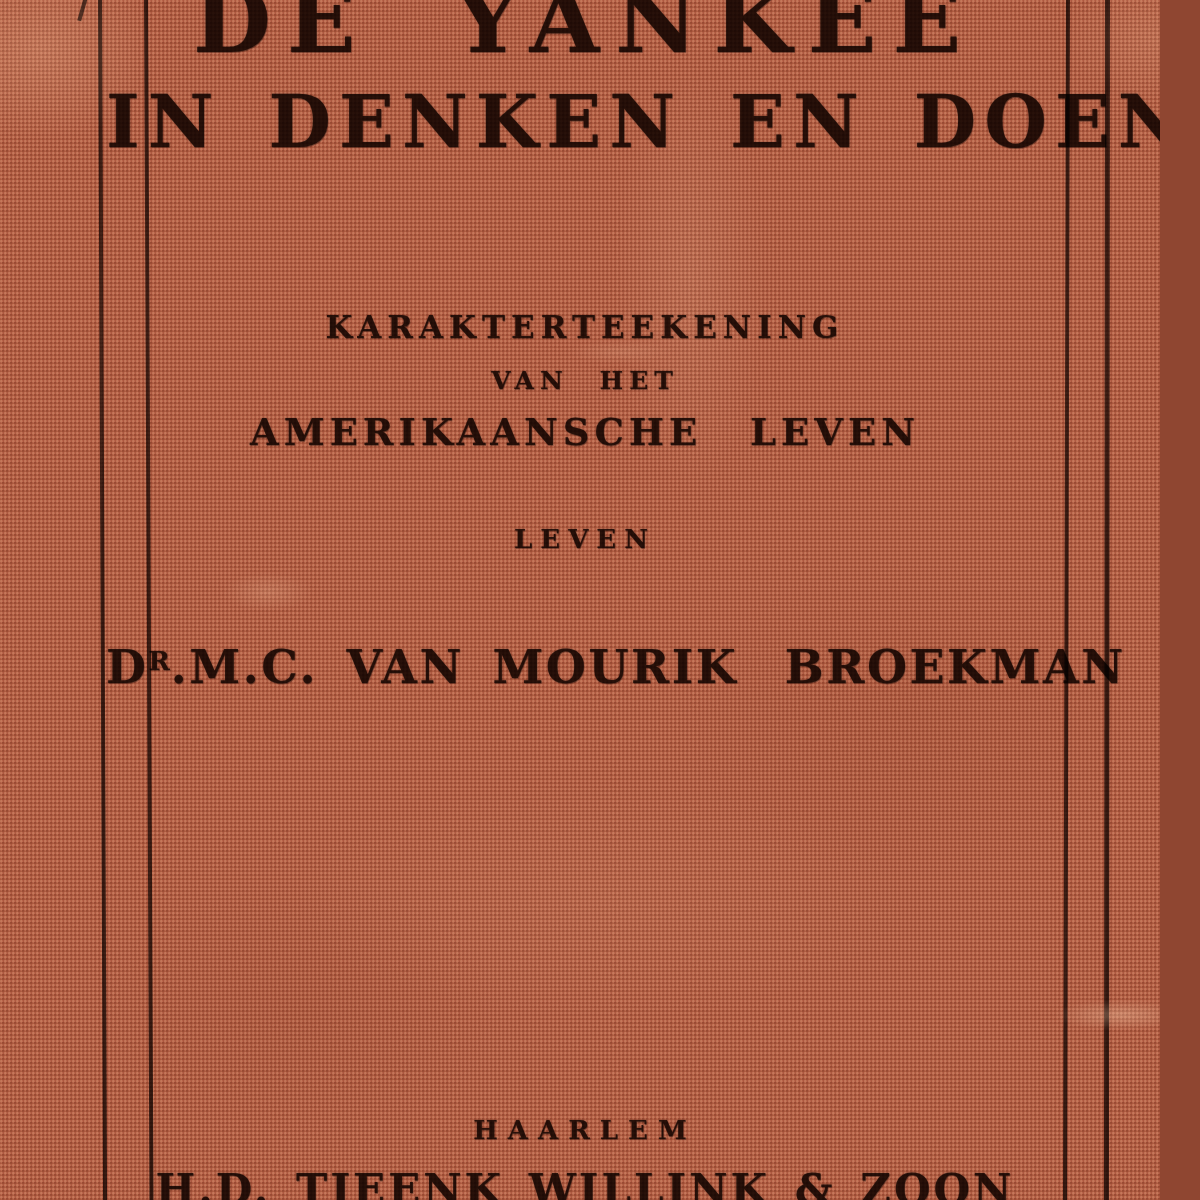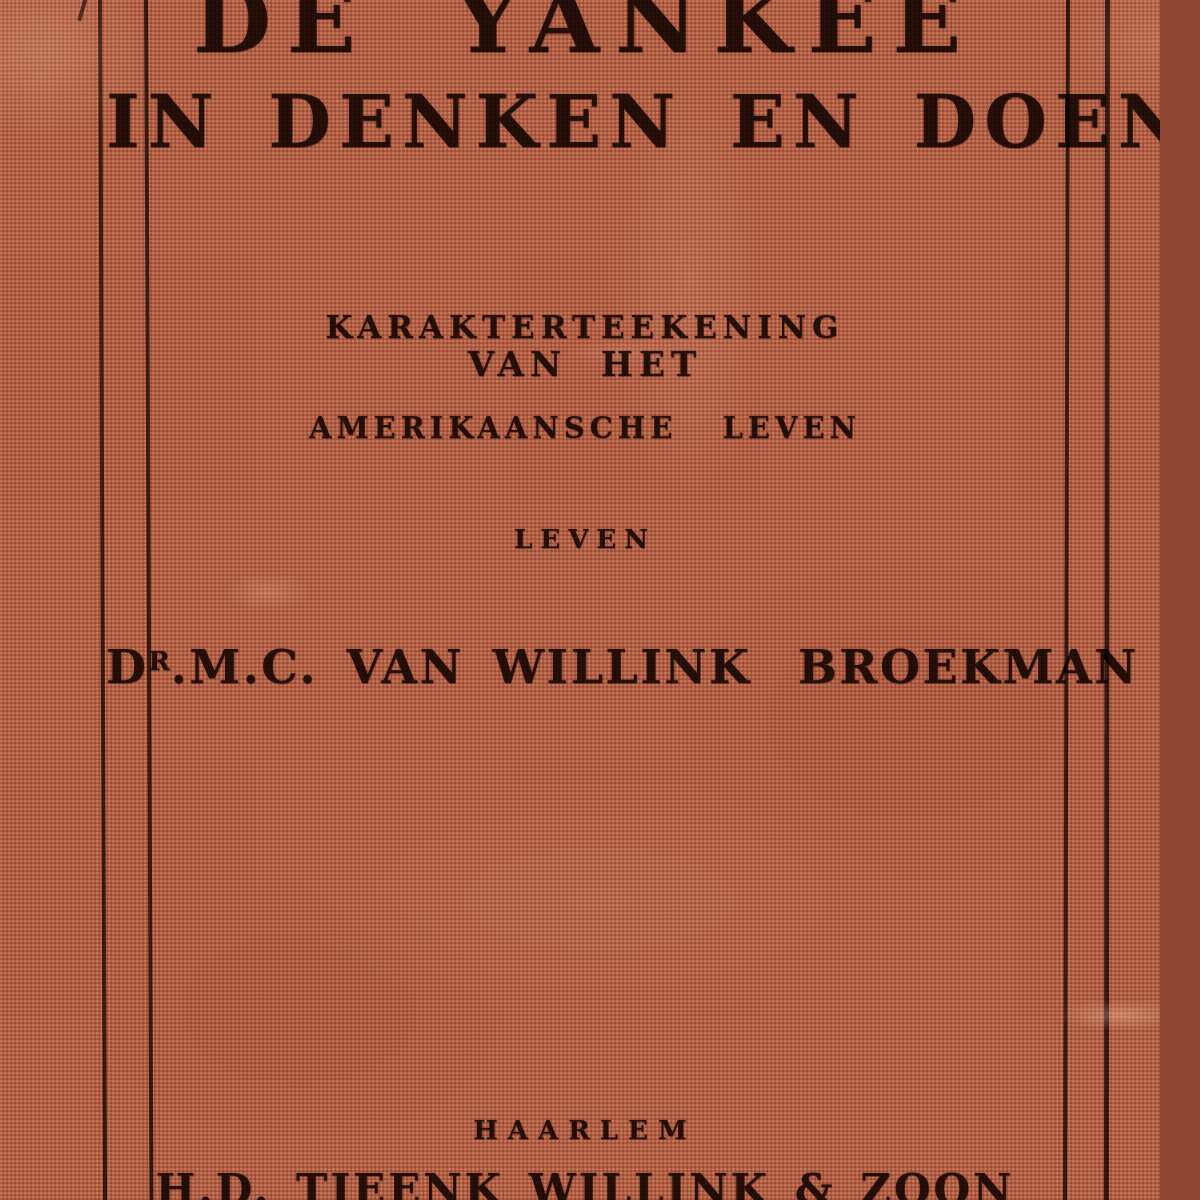--- a/index.html
+++ b/index.html
@@ -68,22 +68,22 @@
     font-family: "DejaVu Serif", "Liberation Serif", serif;
     font-weight: bold;
     color: rgba(46,31,22,0.93);
     mix-blend-mode: multiply;
     text-shadow: 0 0 2px rgba(46,31,22,0.45), 0.5px 0.5px 0 rgba(46,31,22,0.35);
     line-height: 1;
   }
   .title1    { top: -25px;  font-size: 90px; letter-spacing: 16px; word-spacing: 36px; }
   .title2    { top: 86px;   font-size: 72px; letter-spacing: 8px;  word-spacing: 14px; }
   .sub1      { top: 272px;  font-size: 31px; letter-spacing: 6px; margin-top: 40px; }
-  .sub2      { top: 347px;  font-size: 34px; letter-spacing: 6px;  word-spacing: 16px; }
-  .sub3      { top: 414px;  font-size: 29px; letter-spacing: 5px;  word-spacing: 30px; }
+  .sub2      { top: 368px;  font-size: 25px; letter-spacing: 6px;  word-spacing: 16px; }
+  .sub3      { top: 414px;  font-size: 37px; letter-spacing: 5px;  word-spacing: 30px; }
   .byline    { top: 526px;  font-size: 26px; letter-spacing: 8px; }
   .author    { top: 644px;  font-size: 46px; letter-spacing: 2.5px; word-spacing: 10px; }
   .author .sup     { font-size: 56%; position: relative; top: -0.52em; letter-spacing: 1px; }
   .author .surname { margin-left: 18px; margin-top: 44px; }
   .city      { top: 1117px; font-size: 26px; letter-spacing: 10px; }
   .publisher { top: 1169px; font-size: 42px; letter-spacing: 3px; word-spacing: 7px; }
 </style>
 </head>
 <body>
 
@@ -101,21 +101,21 @@
 
   <div class="tl sub1">KARAKTERTEEKENING</div>
 
   <div class="tl sub2">VAN HET</div>
 
   <div class="tl sub3">AMERIKAANSCHE LEVEN</div>
 
   <div class="tl byline">LEVEN</div>
 
   <div class="tl author"><span>D</span><span class="sup">R</span><span>.M.C.</span>
-    <span>VAN WILLINK</span>
+    <span>VAN MOURIK</span>
     <span class="surname">BROEKMAN</span>
   </div>
 
   <div class="tl city">HAARLEM</div>
 
   <div class="tl publisher">H.D. TJEENK WILLINK &amp; ZOON</div>
 
   <div class="mottle"></div>
 </div>
 

